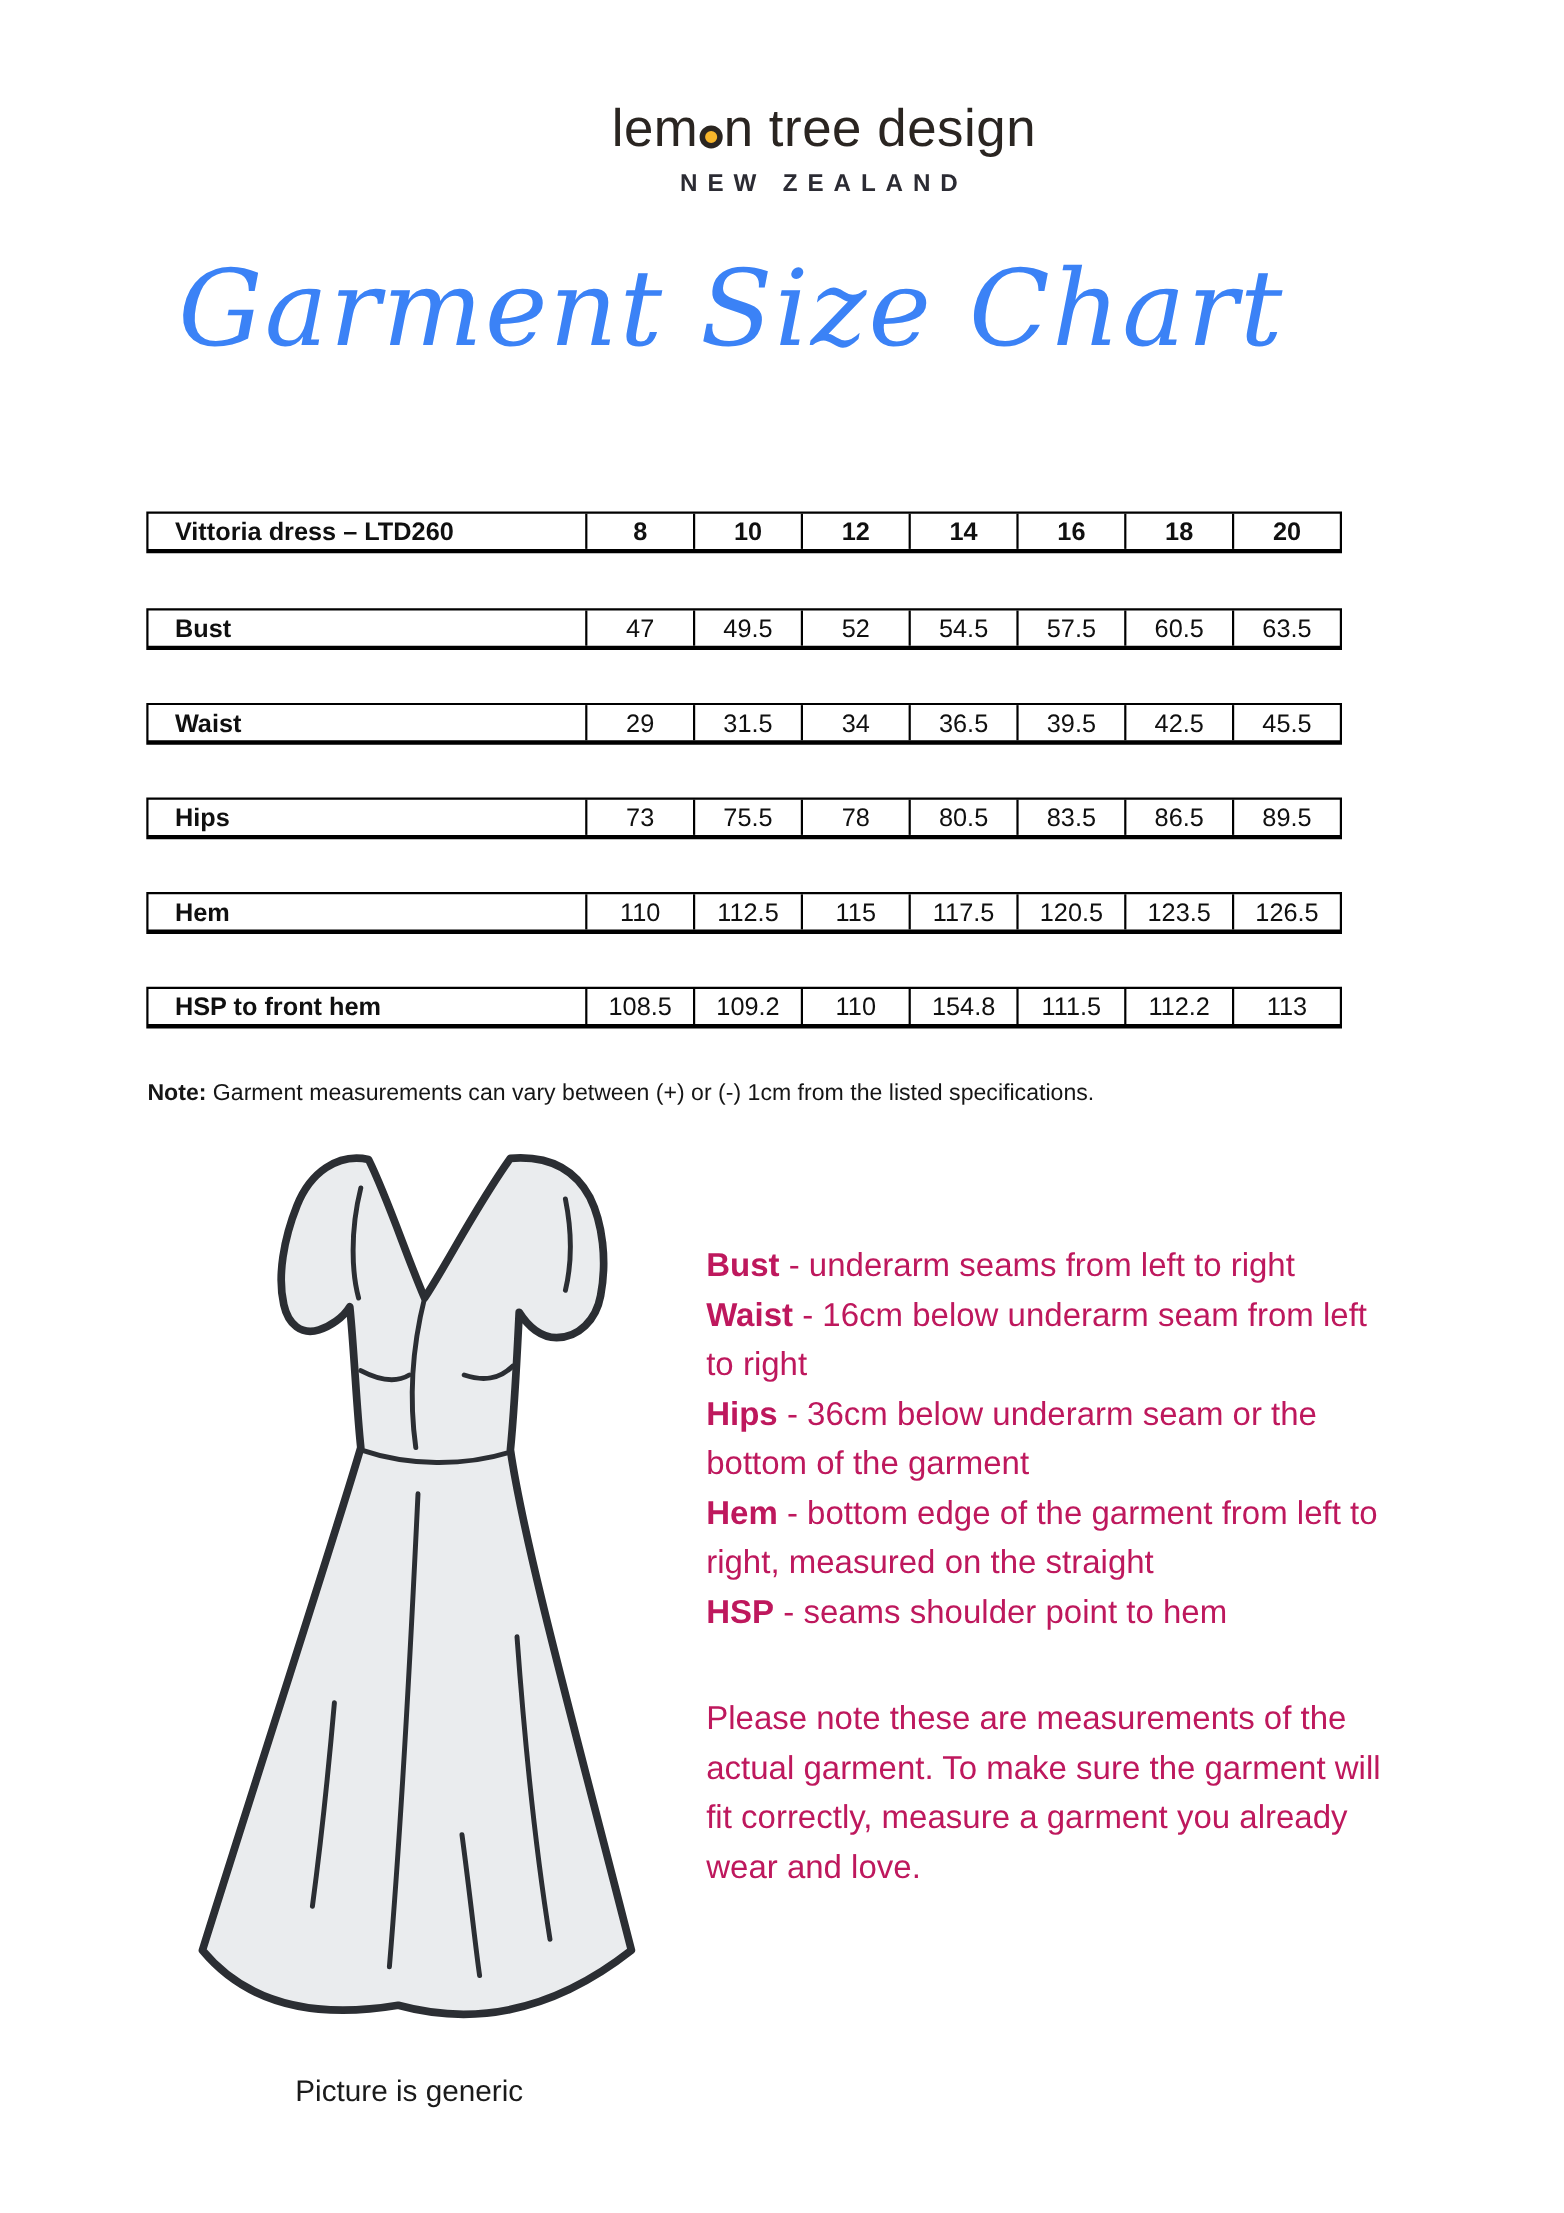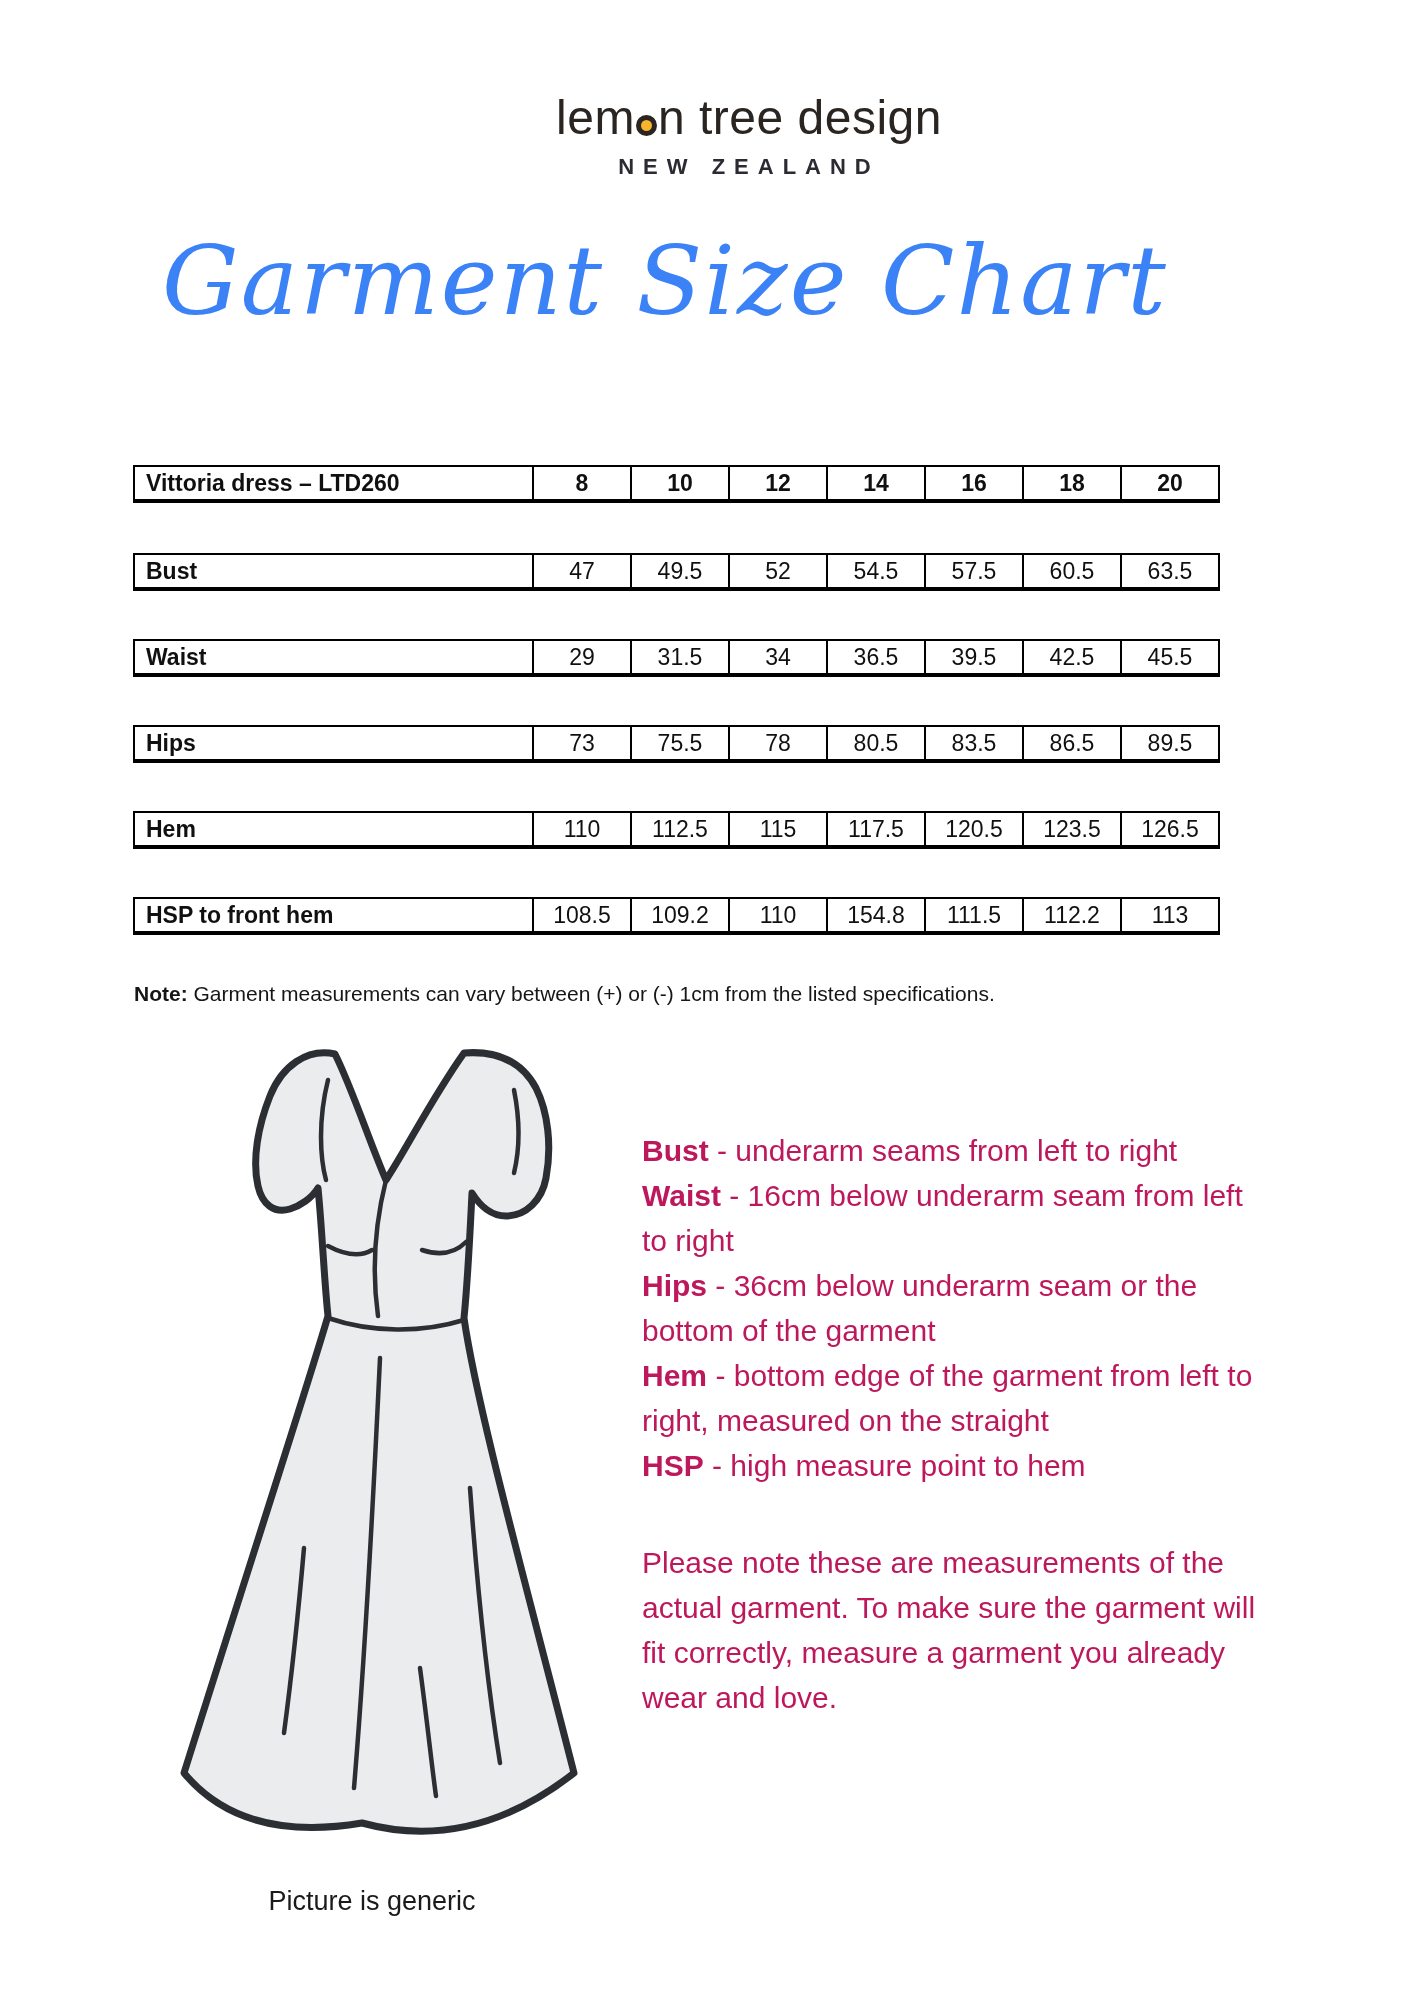--- a/index.html
+++ b/index.html
@@ -29,21 +29,21 @@
   .srow {
     display:inline-flex; border:2px solid #000; border-bottom-width:4px;
     height:38px; margin-bottom:48px; background:#fff;
   }
   .srow.hdr { margin-bottom:50px; }
   .cell {
     border-left:2px solid #000; flex:0 0 98px;
     display:flex; align-items:center; justify-content:center;
     font-size:23px; color:#101010;
   }
-  .cell.label { flex:0 0 397px; justify-content:flex-start; padding-left:11px; font-weight:700; border-left:none;text-align:right; }
+  .cell.label { flex:0 0 397px; justify-content:flex-start; padding-left:24px; font-weight:700; border-left:none;text-align:right; }
   .srow.hdr .cell { font-weight:700; }
   
   .note { position:absolute; top:982px; left:134px; font-size:21px; color:#161616; }
   .note .b { font-weight:700; }
   
   .dress-wrap { position:absolute; top:1028px; left:122px; width:500px; }
   .caption { position:absolute; top:1886px; left:122px; width:500px; text-align:center; font-size:27px; color:#1a1a1a; }
   
   .text-col { position:absolute; top:1128px; left:642px; width:628px; }
   .how-heading { font-size:31px; font-weight:700; color:#141414; margin-bottom:58px; }
@@ -171,16 +171,16 @@
   </svg>
 </div>
 <div class="caption">Picture is generic</div>
 
 <div class="text-col">
 
   <p class="m-item"><span class="term">Bust</span> <span>- underarm seams from left to right</span></p>
   <p class="m-item"><span class="term">Waist</span> <span>- 16cm below underarm seam from left to right</span></p>
   <p class="m-item"><span class="term">Hips</span> <span>- 36cm below underarm seam or the bottom of the garment</span></p>
   <p class="m-item"><span class="term">Hem</span> <span>- bottom edge of the garment from left to right, measured on the straight</span></p>
-  <p class="m-item"><span class="term">HSP</span> <span>- high measure point to hem</span></p>
+  <p class="m-item"><span class="term">HSP</span> <span>- seams shoulder point to hem</span></p>
 
   <p class="closing-par">Please note these are measurements of the actual garment. To make sure the garment will fit correctly, measure a garment you already wear and love.</p>
 </div>
 
 </body></html>

